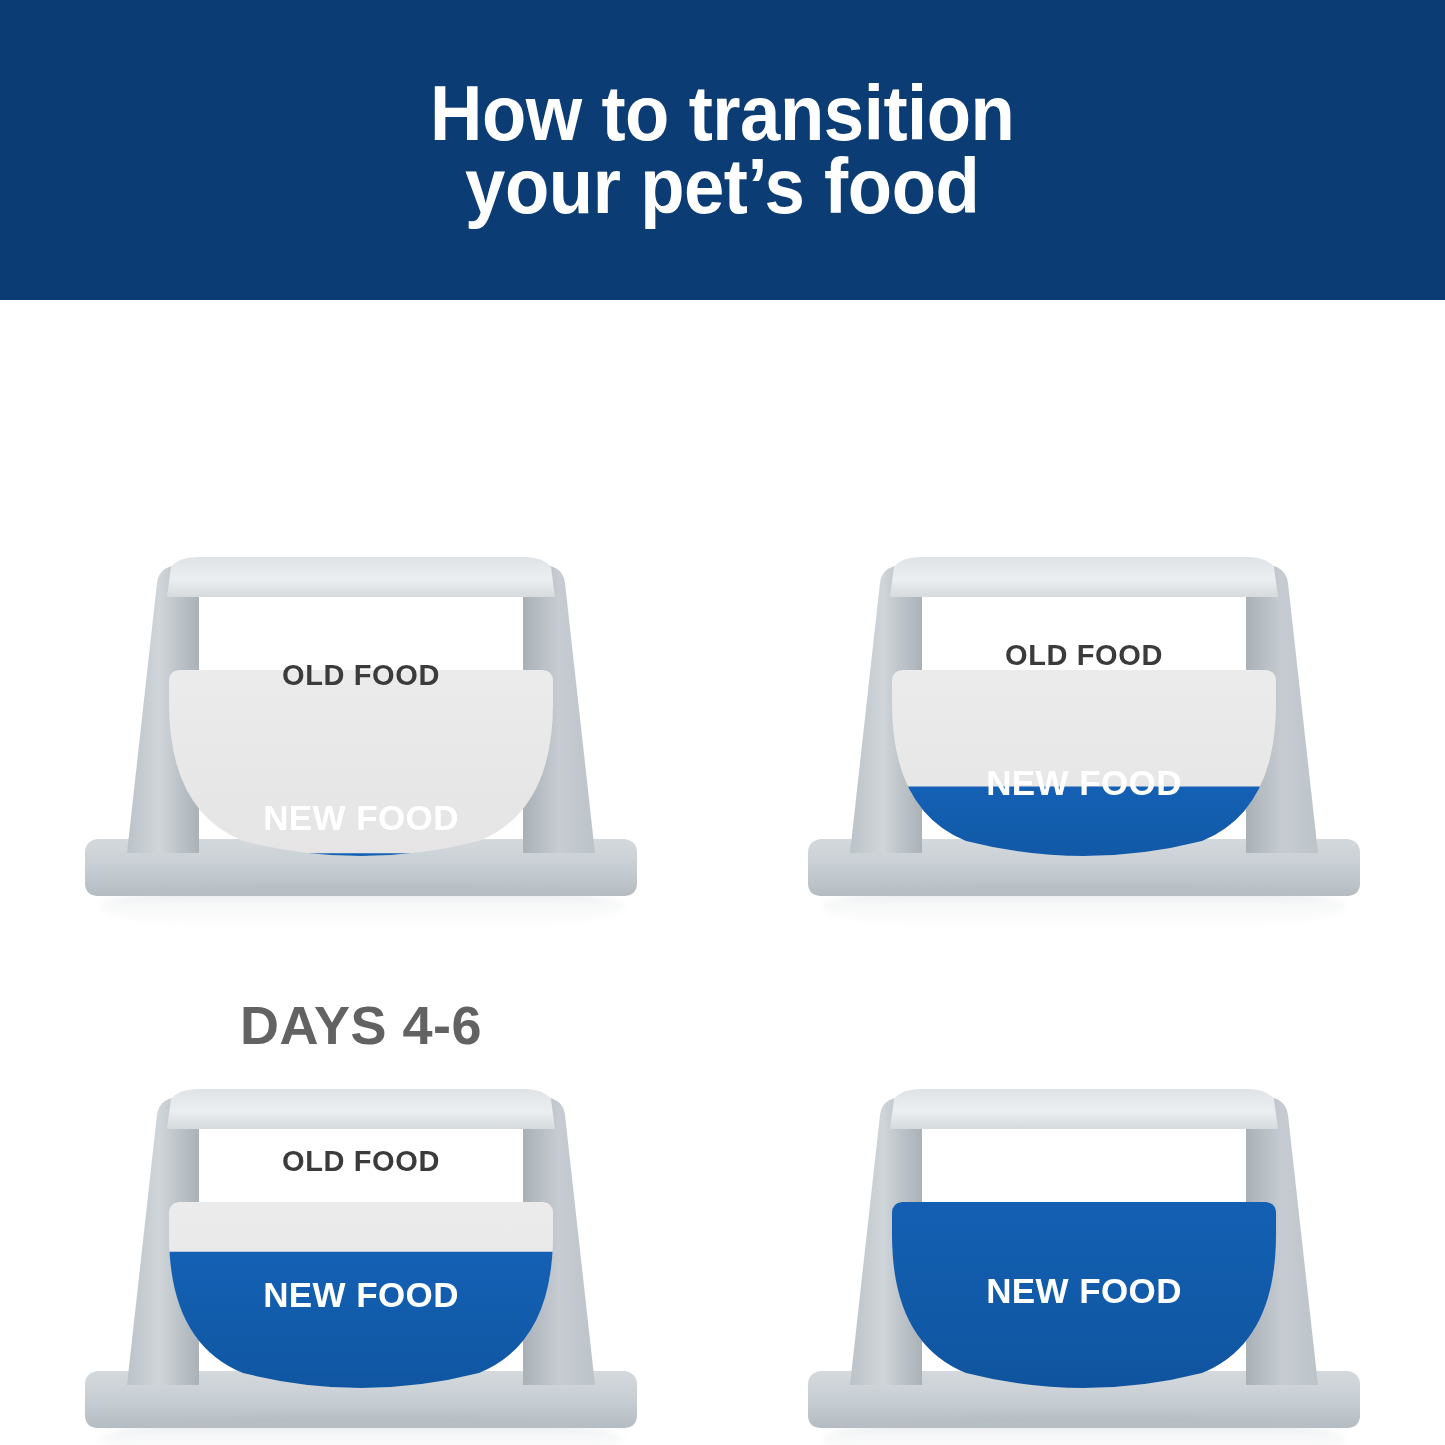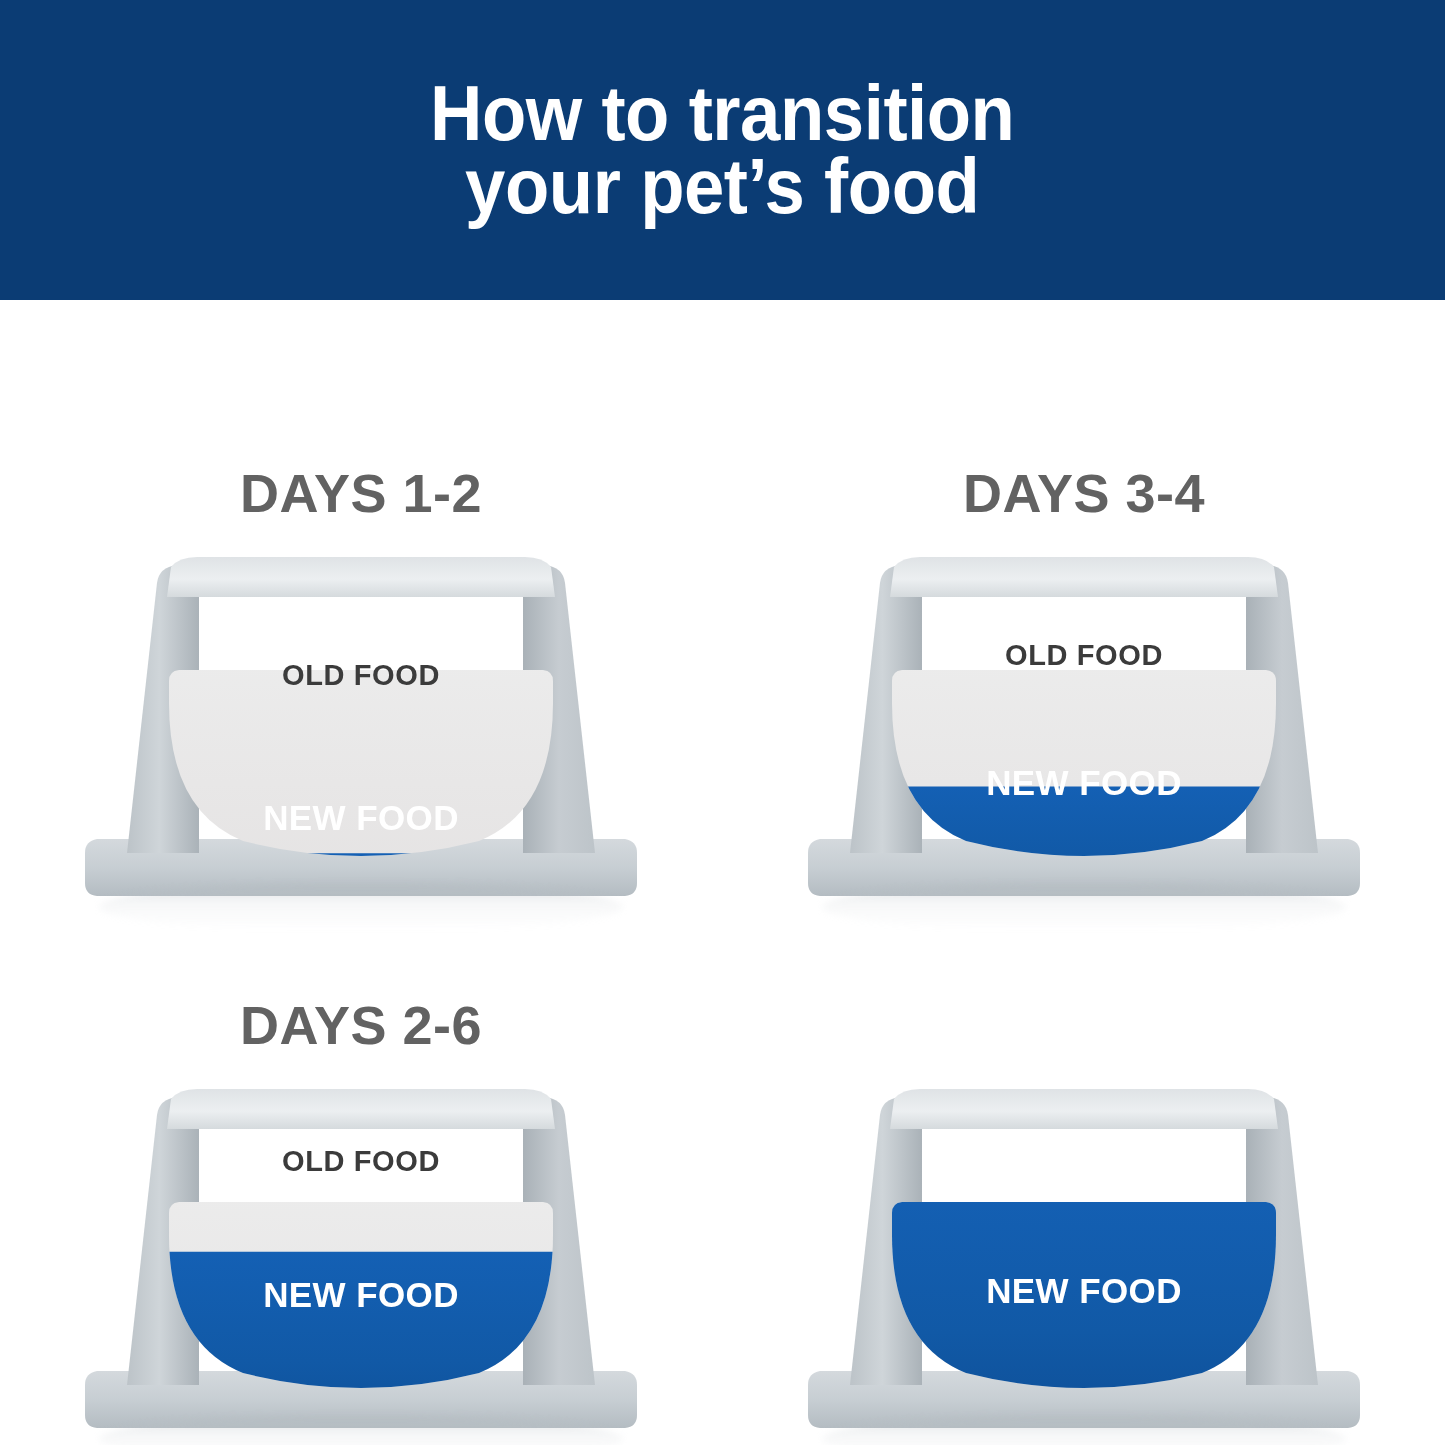--- a/index.html
+++ b/index.html
@@ -151,21 +151,20 @@
   <div class="header-band">
     <h1 class="header-title">
       <span class="line">How to transition</span>
       <span class="line">your pet’s food</span>
     </h1>
   </div>
 
   <div class="panels">
 
     <div class="panel p0">
-      <div class="panel-title">DAYS 1-2</div>
       <div class="bowl-wrap">
         <svg class="bowl-svg" viewBox="0 0 564 345">
           <defs>
             <linearGradient id="sideL0" x1="0" y1="0" x2="1" y2="0">
               <stop offset="0" stop-color="#bcc3c8"></stop>
               <stop offset="0.45" stop-color="#cfd5d9"></stop>
               <stop offset="1" stop-color="#aab2b8"></stop>
             </linearGradient>
             <linearGradient id="sideR0" x1="0" y1="0" x2="1" y2="0">
               <stop offset="0" stop-color="#a9b1b7"></stop>
@@ -210,21 +209,20 @@
             <rect x="60" y="300.25" width="450" height="66.75" fill="url(#new0)"></rect>
           </g>
         </svg>
         <div class="food-label label-old" style="top:108px">OLD FOOD</div>
         <div class="food-label label-new" style="top:247px">NEW FOOD</div>
       </div>
       <div class="bowl-reflection"></div>
     </div>
 
     <div class="panel p1">
-      <div class="panel-title">DAYS 3-4</div>
       <div class="bowl-wrap">
         <svg class="bowl-svg" viewBox="0 0 564 345">
           <defs>
             <linearGradient id="sideL1" x1="0" y1="0" x2="1" y2="0">
               <stop offset="0" stop-color="#bcc3c8"></stop>
                 <stop offset="0.45" stop-color="#cfd5d9"></stop>
                 <stop offset="1" stop-color="#aab2b8"></stop>
             </linearGradient>
             <linearGradient id="sideR1" x1="0" y1="0" x2="1" y2="0">
               <stop offset="0" stop-color="#a9b1b7"></stop>
@@ -264,21 +262,21 @@
             <rect x="60" y="233.50" width="450" height="133.50" fill="url(#new1)"></rect>
           </g>
         </svg>
         <div class="food-label label-old" style="top:88px">OLD FOOD</div>
         <div class="food-label label-new" style="top:212px">NEW FOOD</div>
       </div>
       <div class="bowl-reflection"></div>
     </div>
 
     <div class="panel p2">
-      <div class="panel-title">DAYS 2-6</div>
+      <div class="panel-title">DAYS 4-6</div>
       <div class="bowl-wrap">
         <svg class="bowl-svg" viewBox="0 0 564 345">
           <defs>
             <linearGradient id="sideL2" x1="0" y1="0" x2="1" y2="0">
               <stop offset="0" stop-color="#bcc3c8"></stop>
                 <stop offset="0.45" stop-color="#cfd5d9"></stop>
                 <stop offset="1" stop-color="#aab2b8"></stop>
             </linearGradient>
             <linearGradient id="sideR2" x1="0" y1="0" x2="1" y2="0">
               <stop offset="0" stop-color="#a9b1b7"></stop>

